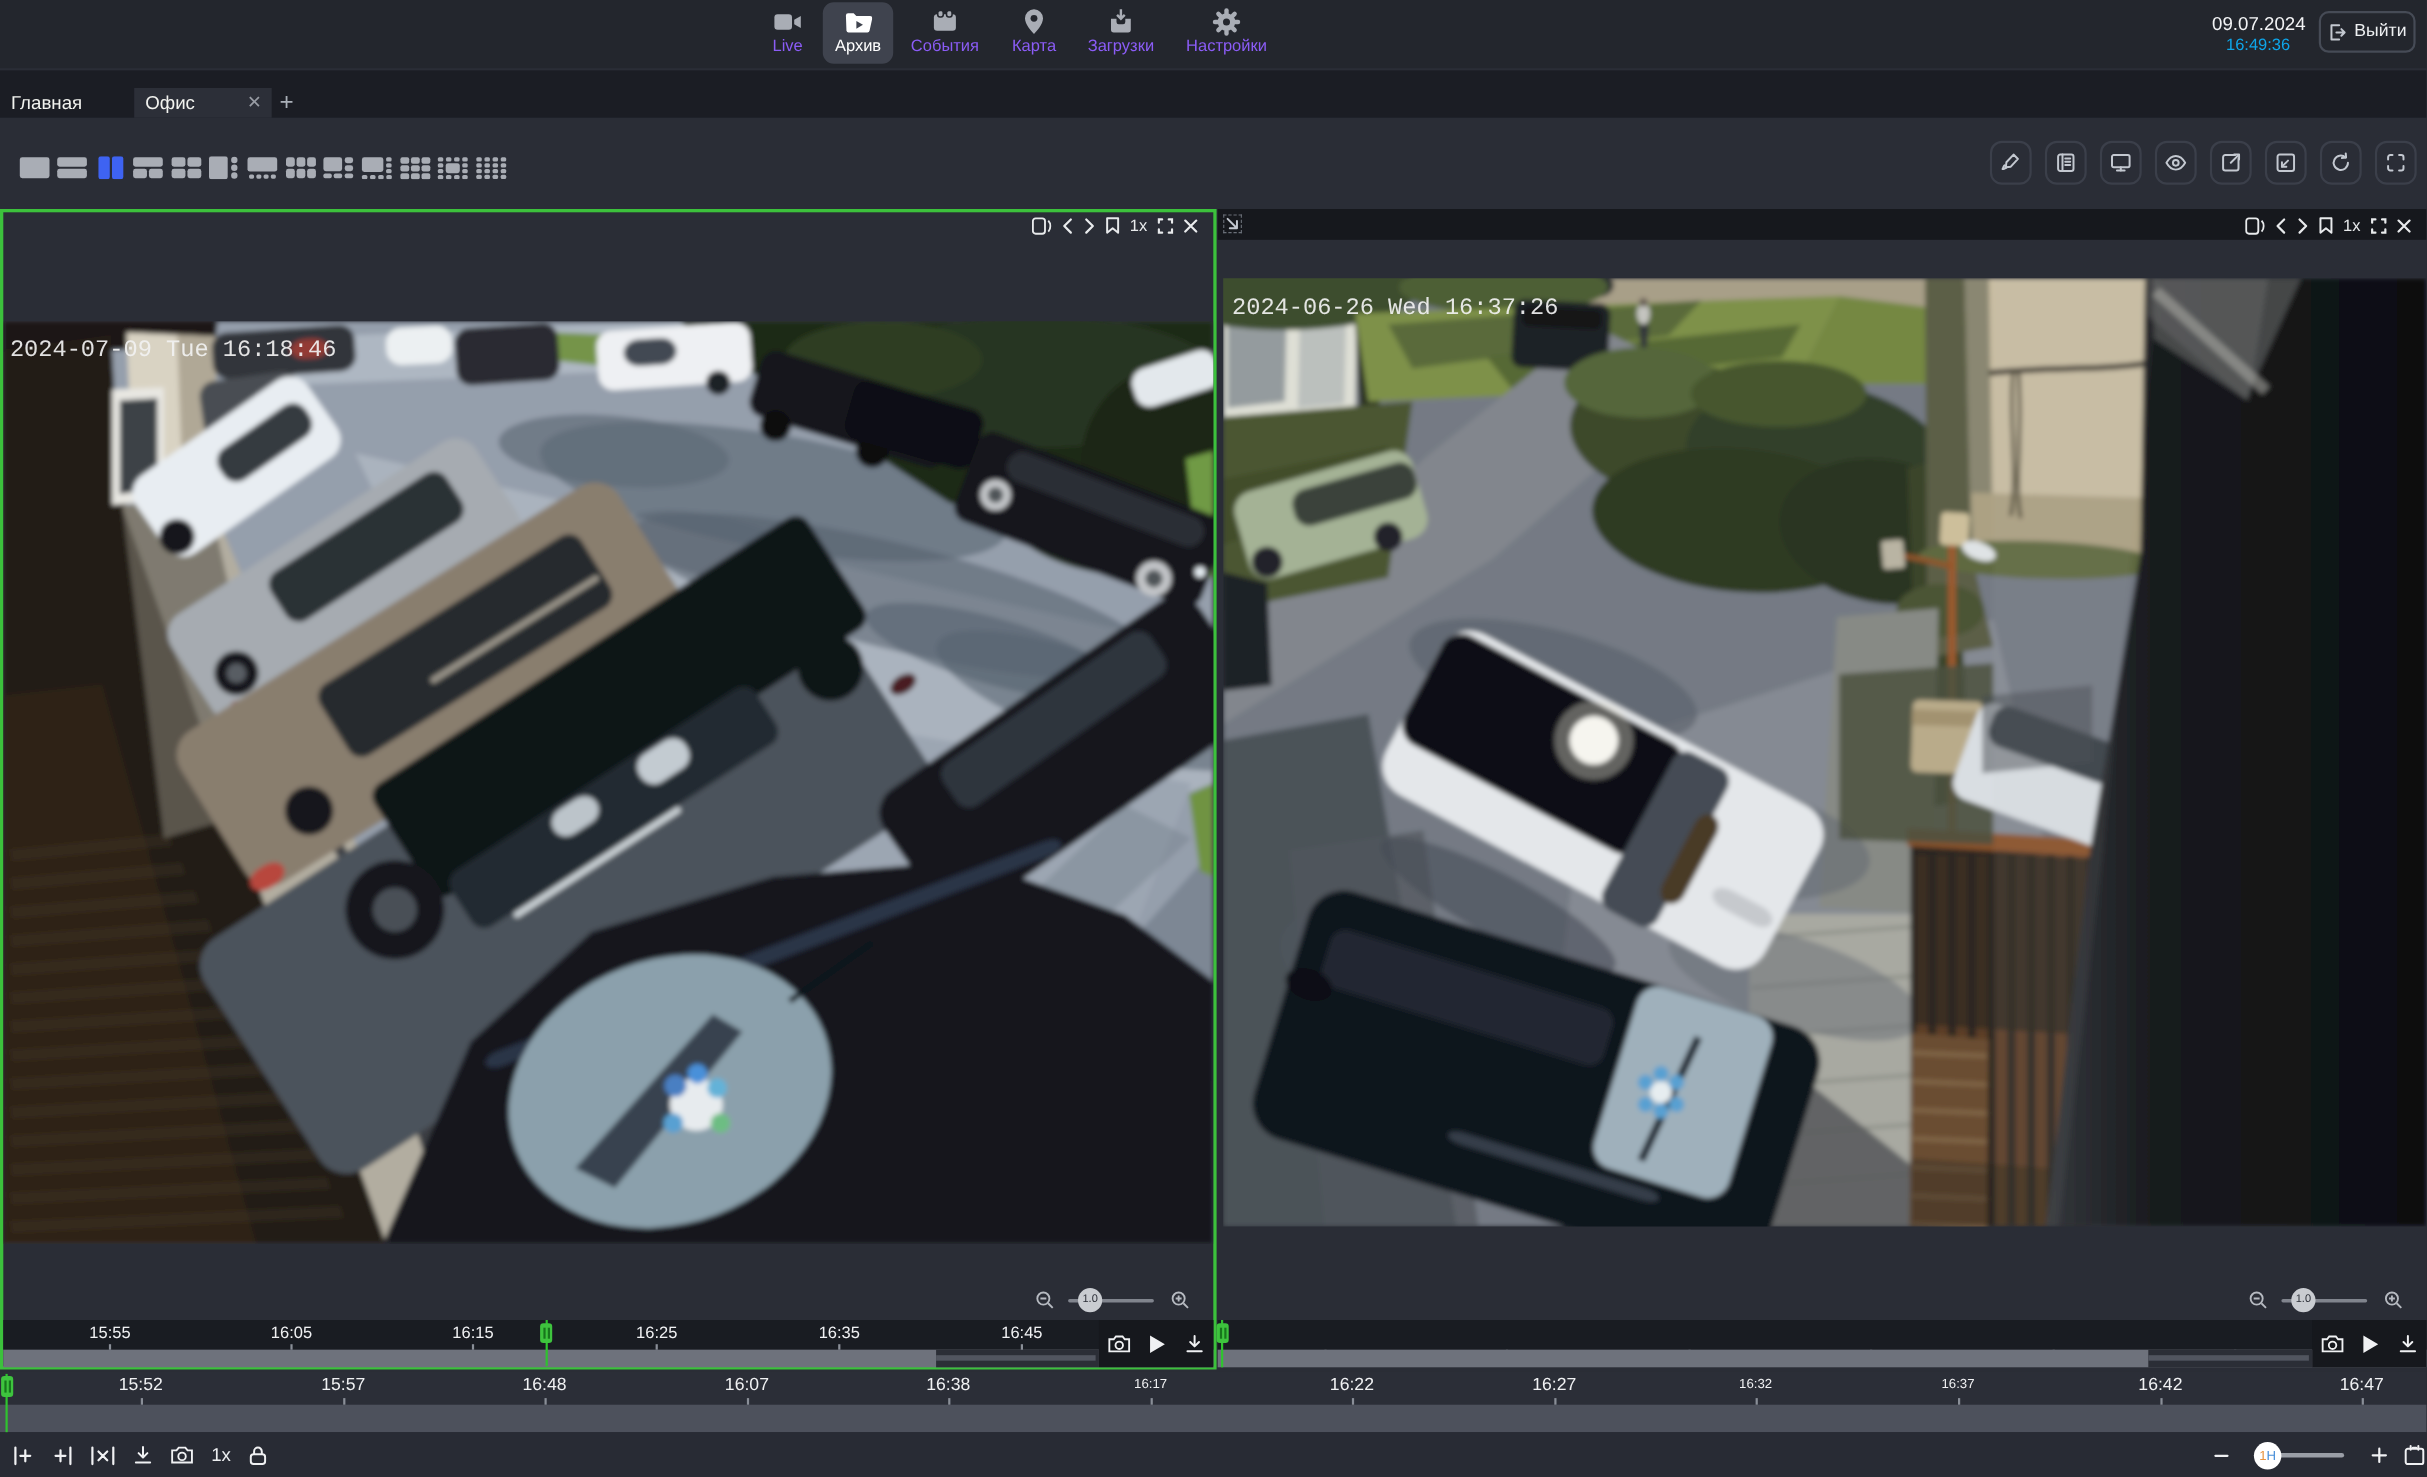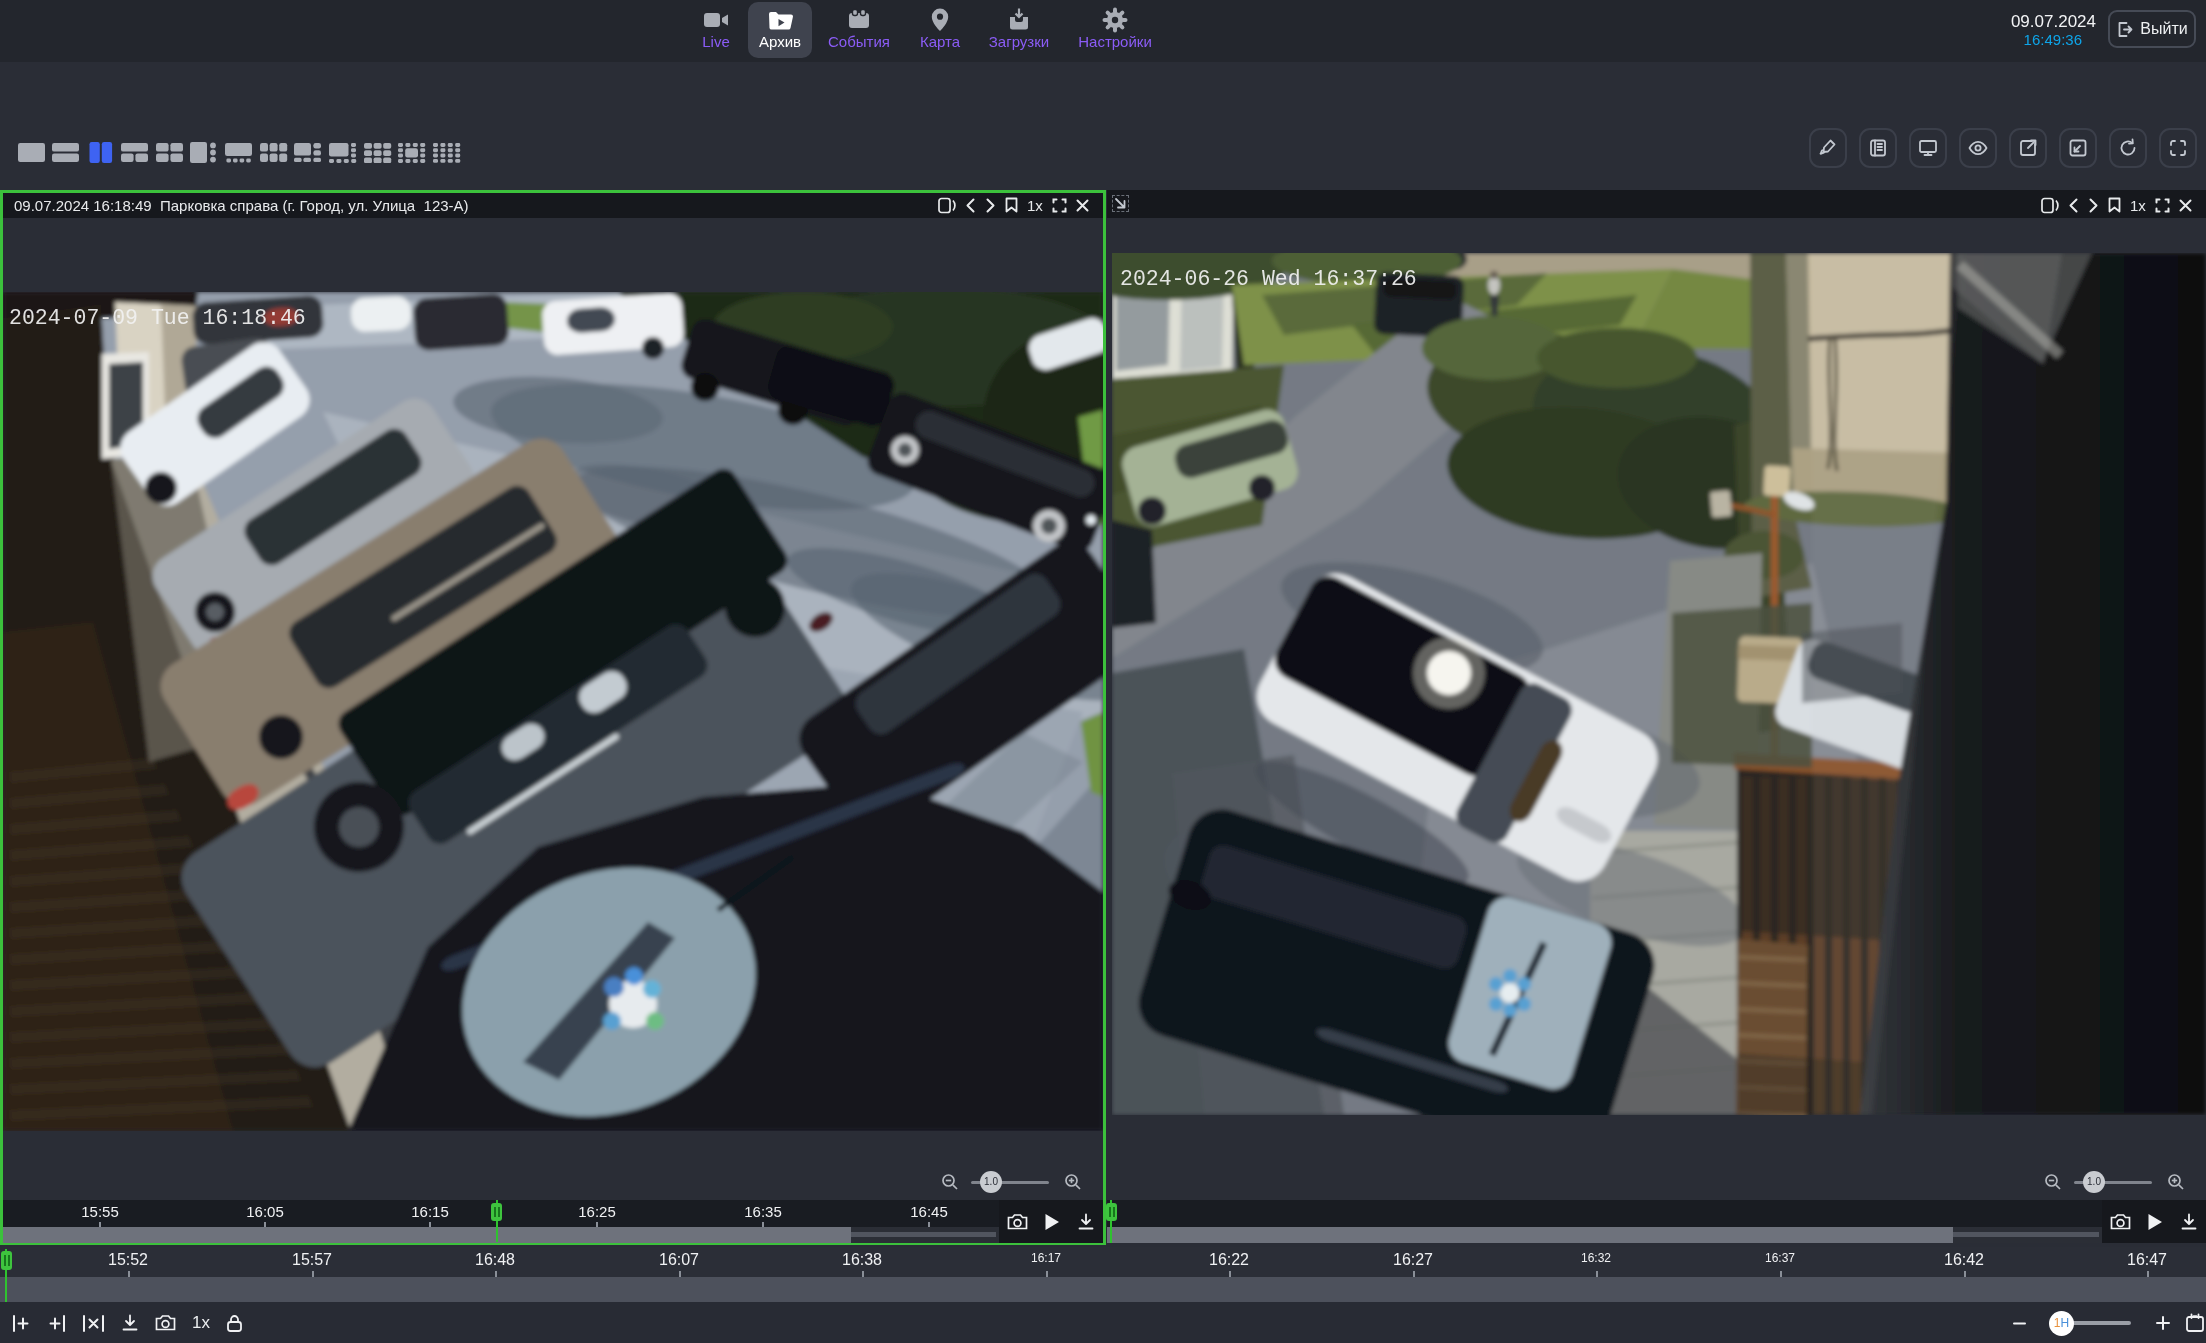--- a/index.html
+++ b/index.html
@@ -99,20 +99,25 @@
 
 <div class="abs" style="right:110px;top:13px;text-align:right;color:#f2f3f5;font-size:17px;line-height:18px">09.07.2024<br><span style="color:#0ea5e9;font-size:15px;padding-right:14px">16:49:36</span></div>
 <div class="abs" style="left:2108px;top:10px;width:88px;height:38px;border:2px solid #464b56;border-radius:9px;color:#eef0f2;font-size:16px;display:flex;align-items:center;justify-content:center;gap:7px">
   <svg width="17" height="17" viewBox="0 0 17 17" fill="none" stroke="#c3c8d0" stroke-width="1.8" stroke-linecap="round" stroke-linejoin="round">
           <path d="M10.5 2 H3.5 V15 H10.5"></path>
           <path d="M8 8.5 H15.5 M12.5 5.5 L15.5 8.5 L12.5 11.5"></path>
         </svg>
   Выйти</div>
 </div>
 
+<div id="tabbar">
+  <div class="tab" style="left:10px">Главная</div>
+  <div class="tab" style="left:122px;width:125px;background:#2c2f38;padding-left:10px">Офис<span style="position:absolute;right:9px;color:#989ca4;font-size:16px">✕</span></div>
+  <div class="tab" style="left:254px;color:#aab0b8;font-size:22px;line-height:25px">+</div>
+</div>
 <svg class="gicon" style="left:16px" viewBox="0 0 31 21">
       <rect x="2" y="1" width="27" height="19" rx="2.2" fill="#a9adb5"></rect>
     </svg>
 <svg class="gicon" style="left:50px" viewBox="0 0 31 21">
       <rect x="2" y="1" width="27" height="8.6" rx="2.2" fill="#a9adb5"></rect>
       <rect x="2" y="11.4" width="27" height="8.6" rx="2.2" fill="#a9adb5"></rect>
     </svg>
 <svg class="gicon" style="left:85px" viewBox="0 0 31 21">
       <rect x="4.5" y="0" width="10.3" height="21" rx="2.2" fill="#3e63f2"></rect>
       <rect x="16.8" y="0" width="10.3" height="21" rx="2.2" fill="#3e63f2"></rect>
@@ -526,21 +531,20 @@
 <circle cx="398" cy="757" r="7" fill="#58a0d2"></circle>
 <rect x="200" y="802" width="200" height="11" rx="14" fill="#353e49" transform="rotate(17 300 808)"></rect>
 <polygon points="838,0 1094,0 1094,862 748,862 788,520 834,250" fill="url(#pole)"></polygon>
 <polygon points="840,0 950,0 932,112 840,34" fill="#85858250"></polygon>
 <polygon points="846,0 980,0 930,110 846,55" fill="#6e706f" opacity="0.55"></polygon>
 <path d="M848 12 L948 102" stroke="#a8a8a2" stroke-width="10" opacity="0.6"></path>
 <polygon points="700,0 850,0 800,520 760,862 700,862" fill="#c8c8c4" opacity="0.07"></polygon>
 </g>
 <text x="8" y="32" font-family="Liberation Mono, monospace" font-size="21.5" fill="#f2f2f2" opacity="0.92">2024-06-26 Wed 16:37:26</text>
 </svg>
-<div class="abs" style="left:3px;top:193px;width:1100px;height:25px;background:#16181d;color:#e8eaec;font-size:15px;line-height:25px;padding-left:11px">09.07.2024 16:18:49&nbsp;&nbsp;Парковка справа (г. Город, ул. Улица&nbsp; 123-А)</div>
 <div class="phicons" style="left:938px;top:196px;position:absolute">
 <svg width="18" height="17" viewBox="0 0 18 17" fill="none" stroke="#e8eaec" stroke-width="1.7">
         <rect x="1" y="1.5" width="11" height="14" rx="2.5"></rect>
         <path d="M15 3.5 a7.5 7.5 0 0 1 0 10"></path>
       </svg>
 <svg width="11" height="15" viewBox="0 0 11 15" fill="none" stroke="#e8eaec" stroke-width="2" stroke-linecap="round" stroke-linejoin="round">
         <path d="M8.5 1.5 L2.5 7.5 L8.5 13.5"></path>
       </svg>
 <svg width="11" height="15" viewBox="0 0 11 15" fill="none" stroke="#e8eaec" stroke-width="2" stroke-linecap="round" stroke-linejoin="round">
         <path d="M2.5 1.5 L8.5 7.5 L2.5 13.5"></path>

